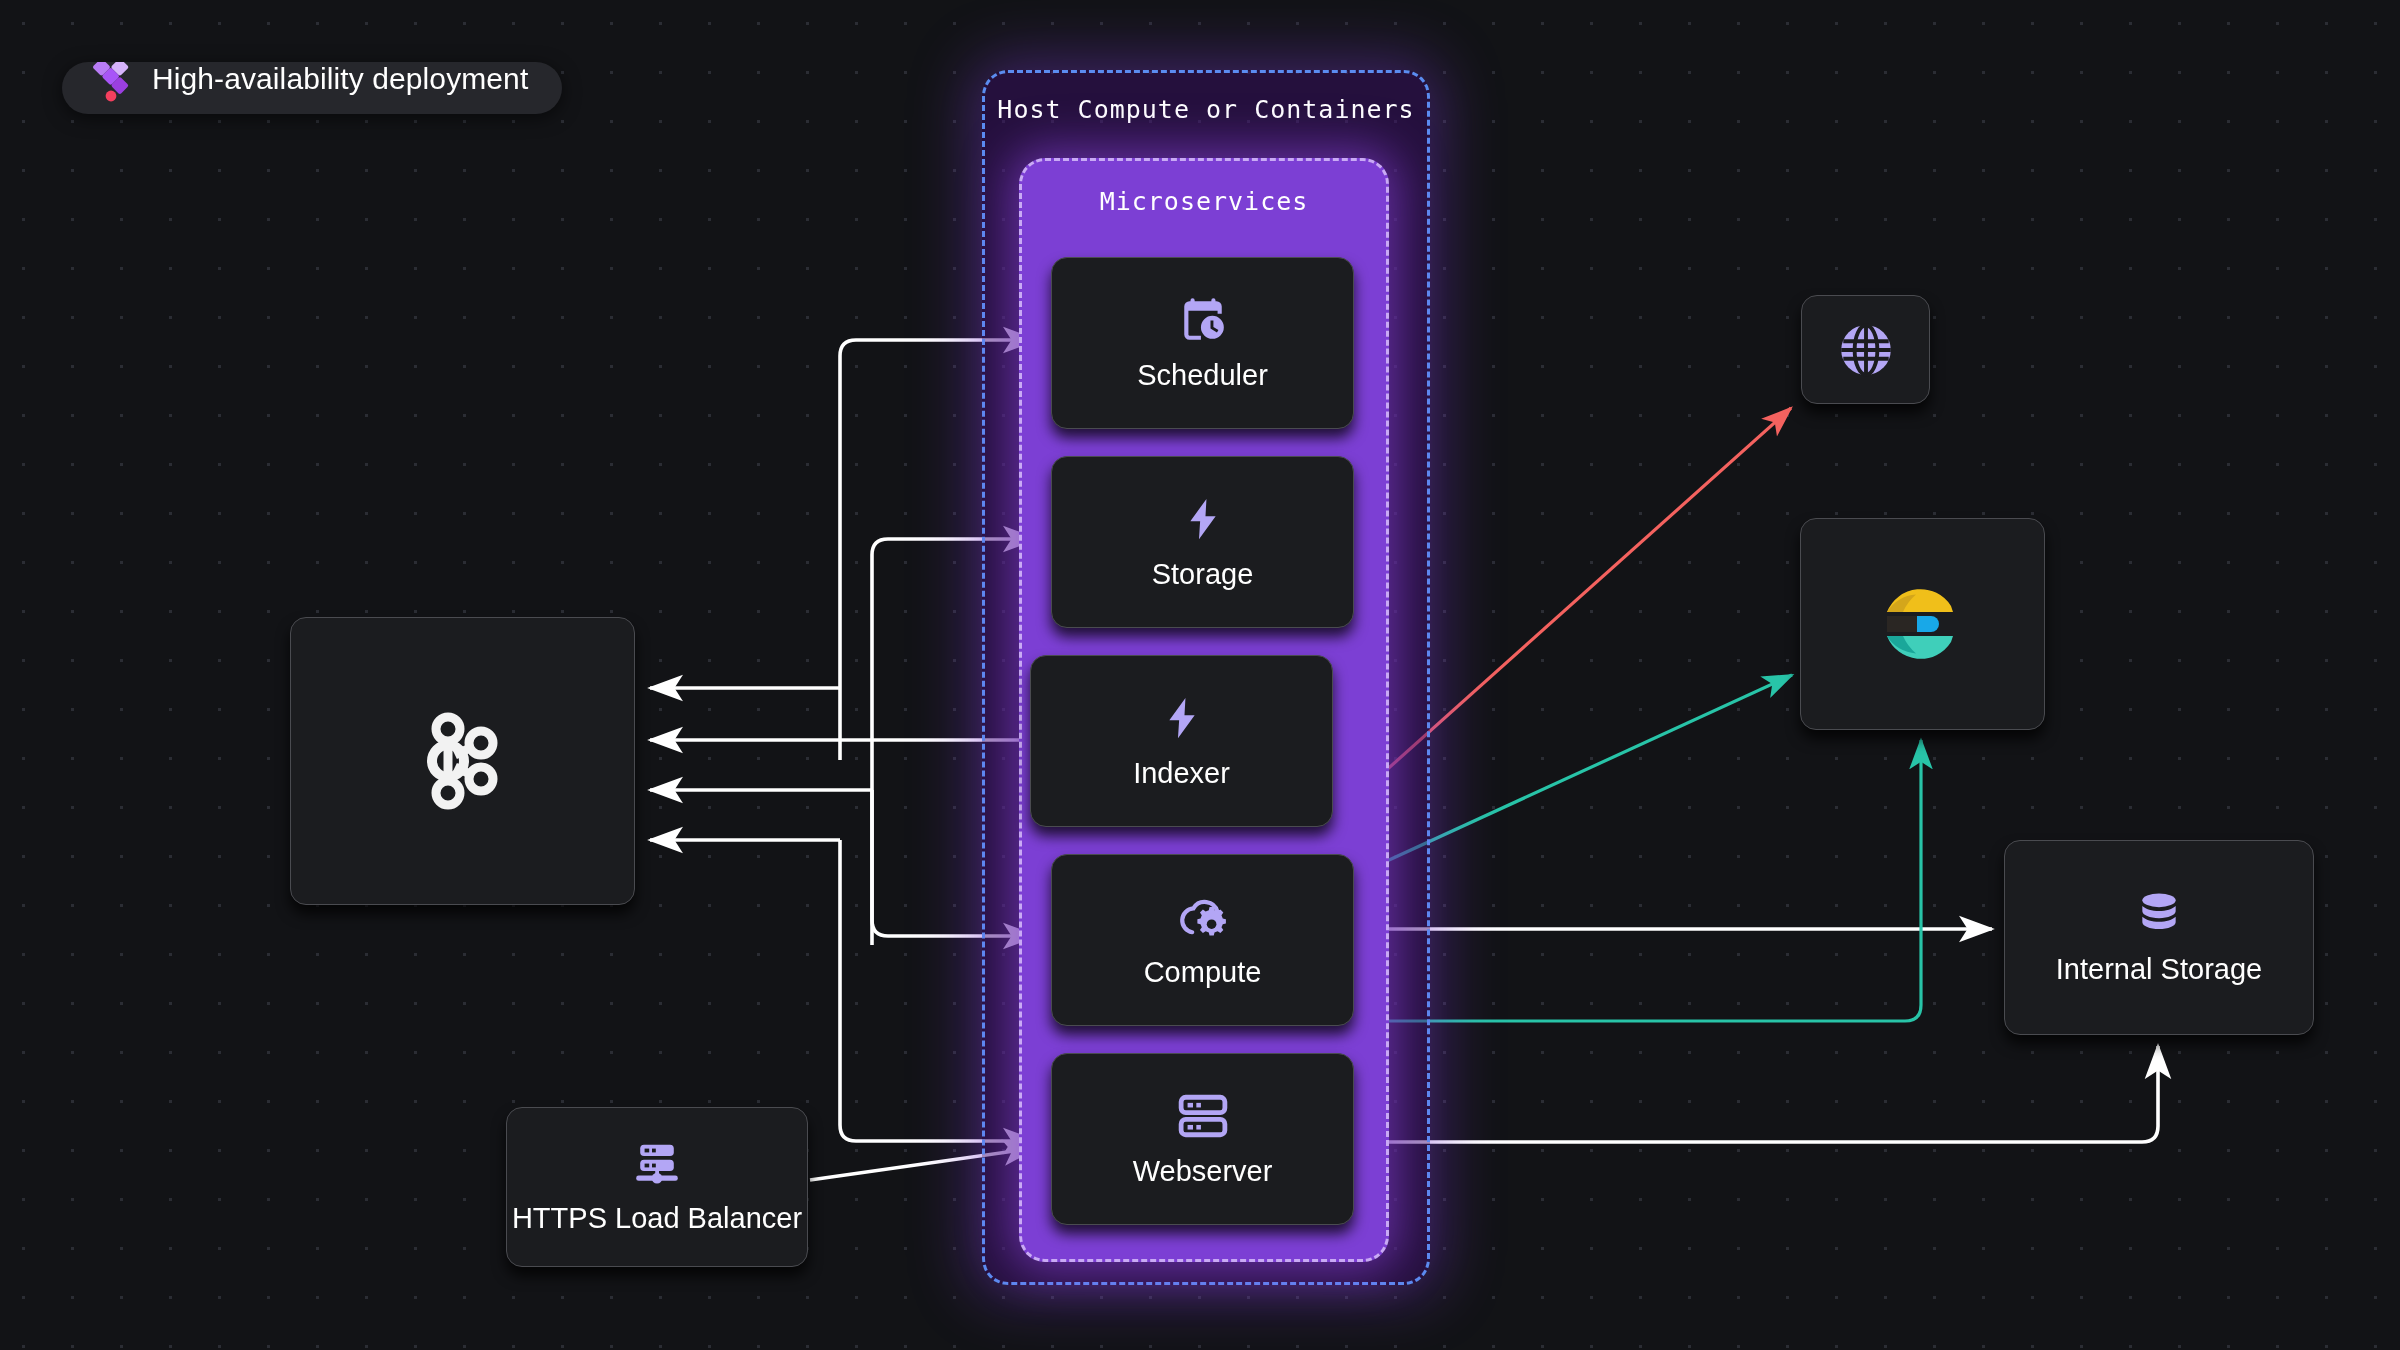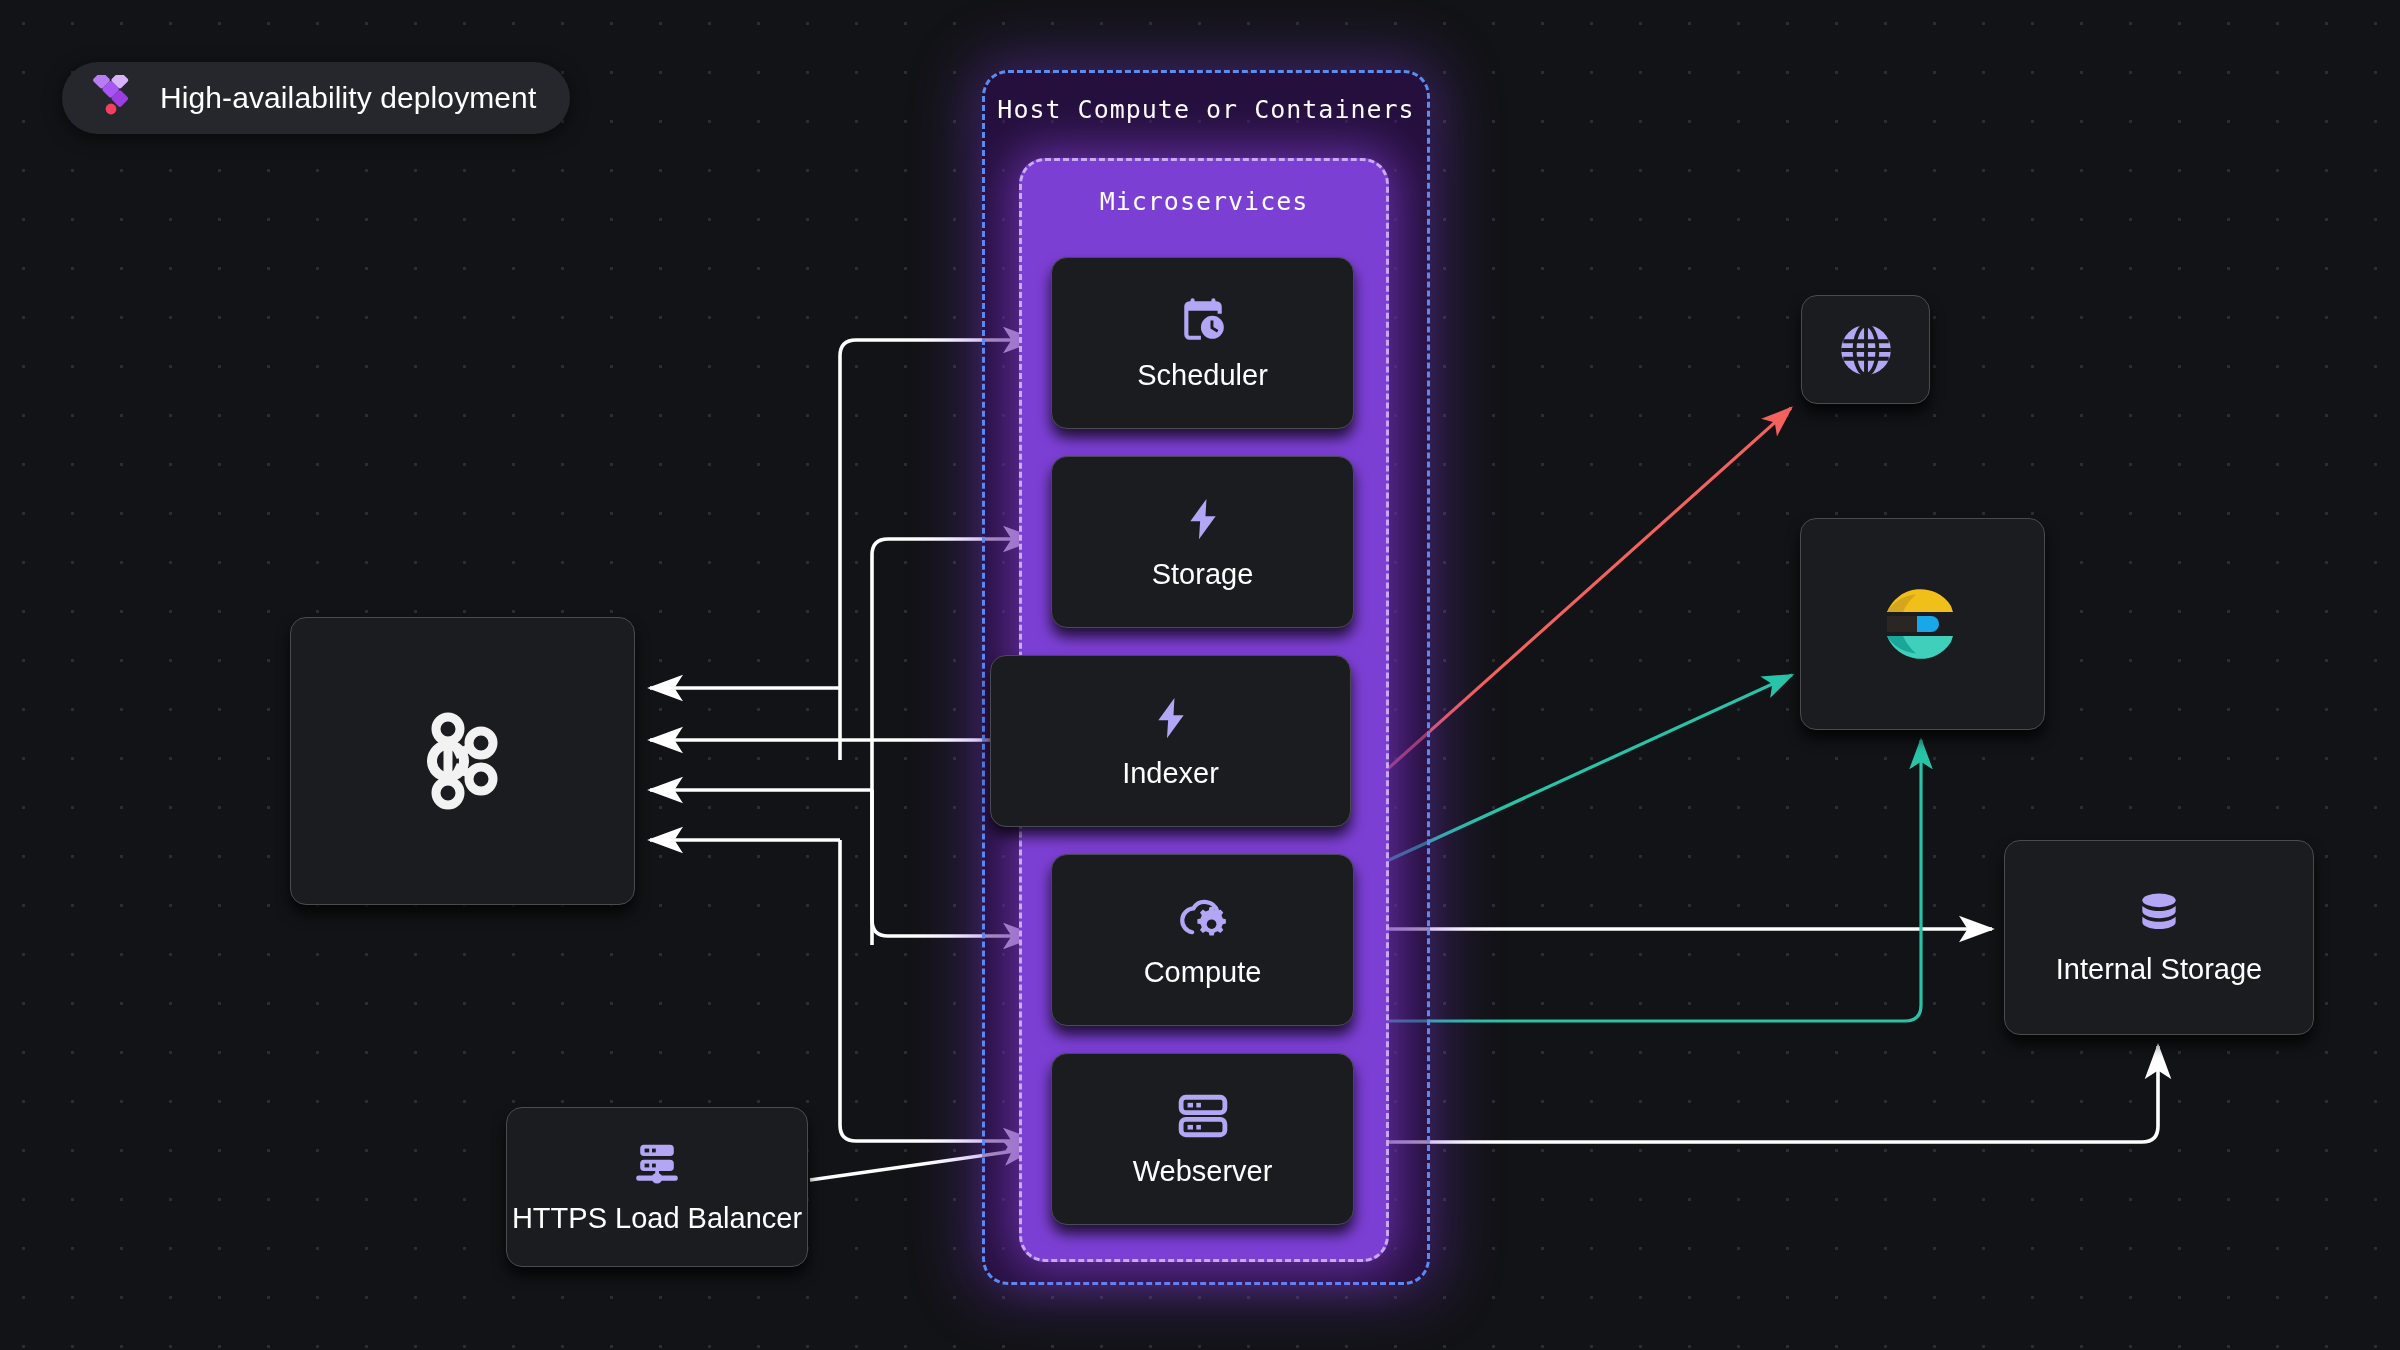--- a/index.html
+++ b/index.html
@@ -14,22 +14,22 @@
     width: 2400px; height: 1350px;
     background-color: #121316;
     background-image: radial-gradient(circle at 1px 1px, #2b2d34 2.2px, transparent 2.4px);
     background-size: 49px 49px;
     background-position: 22px 22px;
   }
 
   
   #title-badge {
     position: absolute; left: 62px; top: 62px;
-    height: 72px;
-    display: flex; align-items: center; gap: 28px;
+    height: 52px;
+    display: flex; gap: 20px;
     padding: 0 34px 0 28px;
     background: #26272c;
     border-radius: 36px;
     box-shadow: 0 4px 18px rgba(0,0,0,.55);
   }
   #title-badge .label {
     color: #ffffff; font-size: 30px; letter-spacing: .1px; white-space: nowrap;
   }
 
   
@@ -186,21 +186,21 @@
 
   <div class="node" style="left:1051px; top:456px; width:303px; height:172px;">
     <span class="node-icon">
       <svg width="46" height="50" viewBox="0 0 24 24" fill="#b3a6f5">
         <path d="M13.8 1.5 5.4 13.2h5.1L9.9 22.5l8.7-11.9h-5.3z"></path>
       </svg>
     </span>
     <span class="node-label">Storage</span>
   </div>
 
-  <div class="node" style="left:990px; top:655px; width:361px; height:172px;">
+  <div class="node" style="left:1030px; top:655px; width:303px; height:172px;">
     <span class="node-icon">
       <svg width="46" height="50" viewBox="0 0 24 24" fill="#b3a6f5">
         <path d="M13.8 1.5 5.4 13.2h5.1L9.9 22.5l8.7-11.9h-5.3z"></path>
       </svg>
     </span>
     <span class="node-label">Indexer</span>
   </div>
 
   <div class="node" style="left:1051px; top:854px; width:303px; height:172px;">
     <span class="node-icon">

